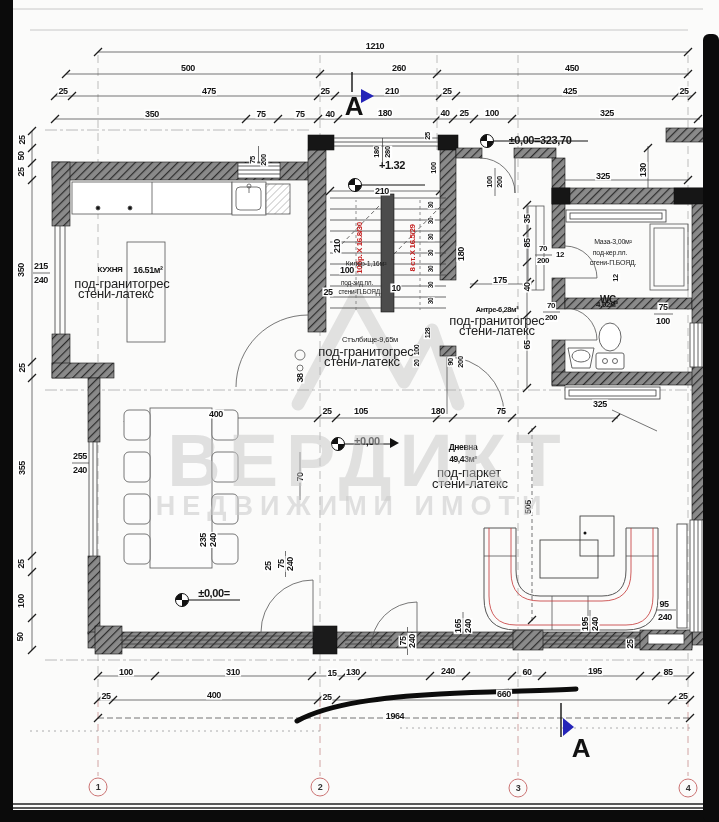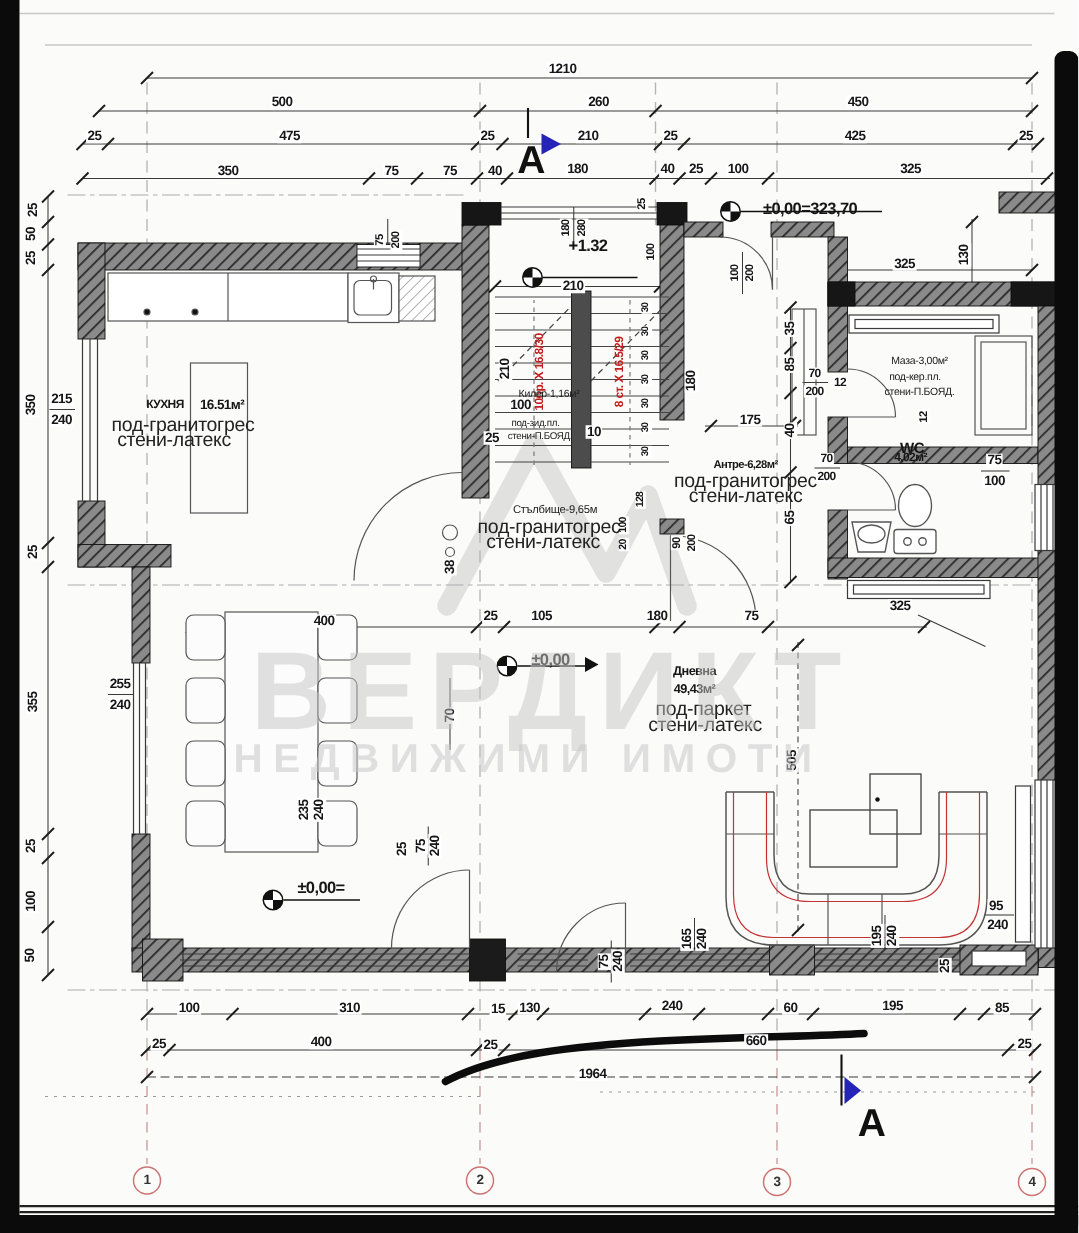--- a/index.html
+++ b/index.html
@@ -395,21 +395,21 @@
     <rect x="0" y="0" width="13" height="822" fill="#0b0b0b"></rect>
     <rect x="703" y="34" width="16" height="788" rx="6" fill="#0b0b0b"></rect>
   </g>
 </svg>
 <div id="labels">
       <div class="lbl" style="left: 375px; top: 46px;">1210</div>
       <div class="lbl" style="left: 188px; top: 68px;">500</div>
       <div class="lbl" style="left: 399px; top: 68px;">260</div>
       <div class="lbl" style="left: 572px; top: 68px;">450</div>
       <div class="lbl" style="left: 63px; top: 91px;">25</div>
-      <div class="lbl" style="left: 193px; top: 91px;">475</div>
+      <div class="lbl" style="left: 209px; top: 91px;">475</div>
       <div class="lbl" style="left: 325px; top: 91px;">25</div>
       <div class="lbl" style="left: 392px; top: 91px;">210</div>
       <div class="lbl" style="left: 447px; top: 91px;">25</div>
       <div class="lbl" style="left: 570px; top: 91px;">425</div>
       <div class="lbl" style="left: 684px; top: 91px;">25</div>
       <div class="lbl" style="left: 152px; top: 114px;">350</div>
       <div class="lbl" style="left: 261px; top: 114px;">75</div>
       <div class="lbl" style="left: 300px; top: 114px;">75</div>
       <div class="lbl" style="left: 330px; top: 114px;">40</div>
       <div class="lbl" style="left: 385px; top: 113px;">180</div>

